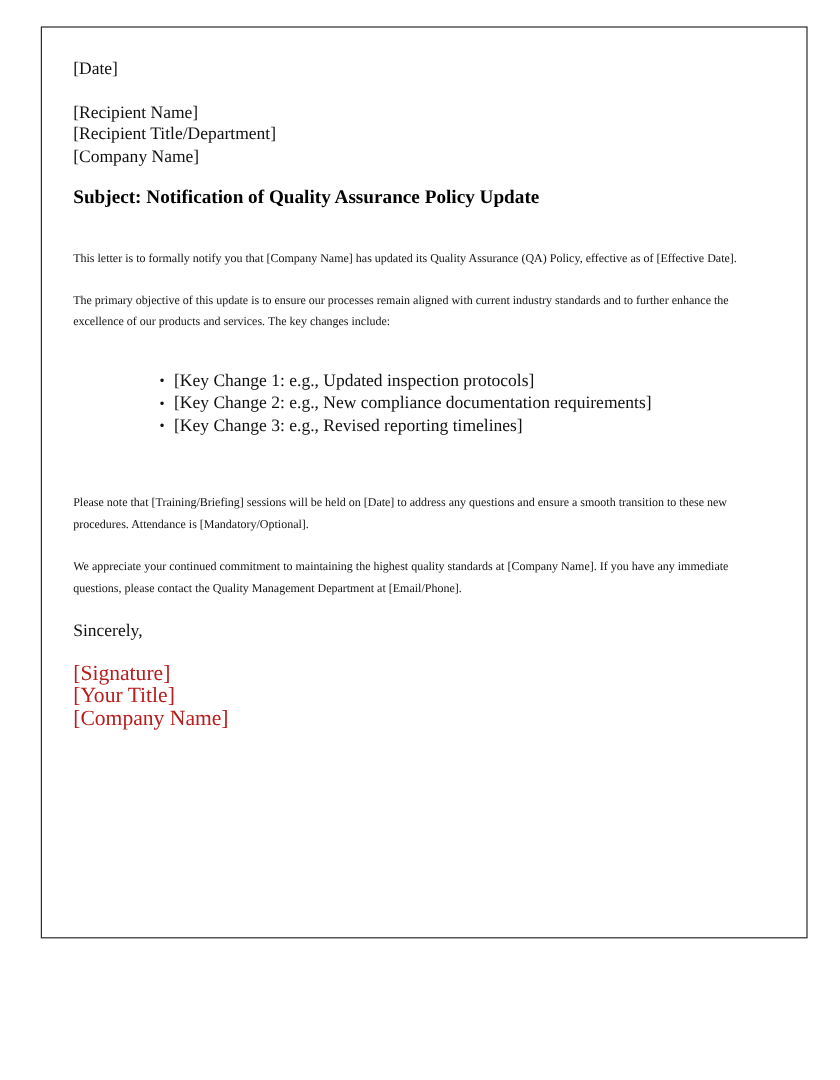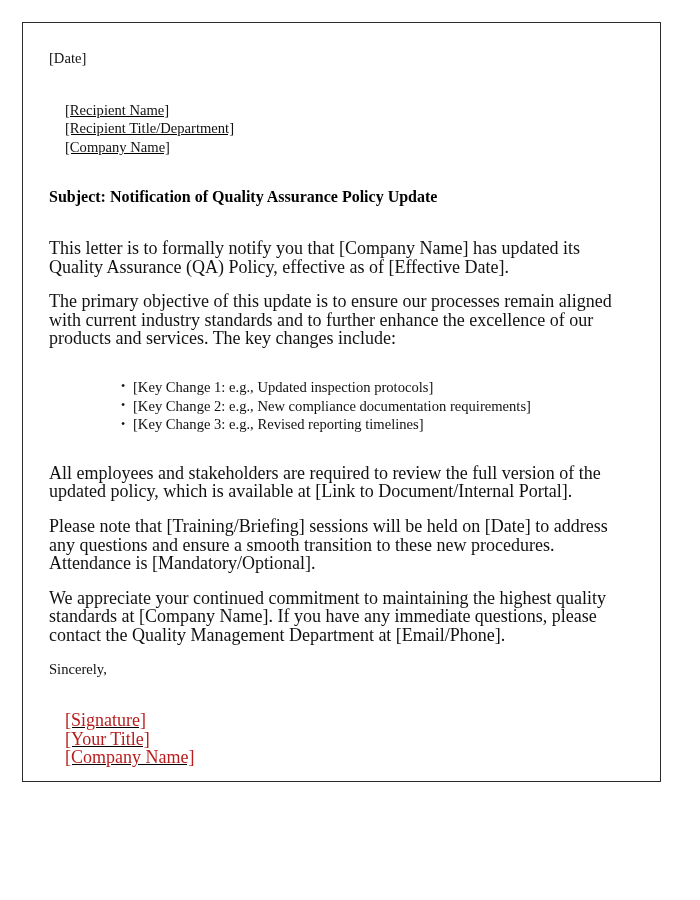--- a/index.html
+++ b/index.html
@@ -10,21 +10,21 @@
   body {
     width: 700px;
     height: 900px;
     font-family: "Liberation Serif", "DejaVu Serif", serif;
     color: #000000;
     overflow: hidden;
   }
 
   .page {
     position: absolute;
-    left: 22px;
+    left: 34px;
     top: 22px;
     width: 639px;
     height: 760px;
     border: 1px solid #2b2b2b;
     box-sizing: border-box;
     background: #ffffff;
   }
 
   .letter {
     padding: 26px 34px 0 26px;
@@ -32,31 +32,30 @@
   }
 
   .line {
     font-size: 14.6px;
     line-height: 18.6px;
     color: #111111;
     white-space: pre-wrap;
   }
 
   .para {
-    font-size: 18px;
+    font-size: 10px;
     line-height: 18.6px;
     color: #111111;
     margin: 0;
     text-align: left;
     max-width: 578px;
   }
 
   .block {
-    margin: 16px;
-    text-decoration: underline;
+    margin: 0;
   }
 
   
   .gap-date      { height: 17px; }
   .gap-recipient { height: 16px; }
   .gap-subject   { height: 16px; }
   .gap-salute    { height: 16px; }
   .gap-p1        { height: 16px; }
   .gap-p2        { height: 14px; }
   .gap-list      { height: 14px; }
@@ -133,21 +132,20 @@
     <div class="gap-p2"></div>
 
     <ul class="bullets">
       <li>[Key Change 1: e.g., Updated inspection protocols]</li>
       <li>[Key Change 2: e.g., New compliance documentation requirements]</li>
       <li>[Key Change 3: e.g., Revised reporting timelines]</li>
     </ul>
 
     <div class="gap-list"></div>
 
-    <p class="para">All employees and stakeholders are required to review the full version of the updated policy, which is available at [Link to Document/Internal Portal].</p>
 
     <div class="gap-p3"></div>
 
     <p class="para">Please note that [Training/Briefing] sessions will be held on [Date] to address any questions and ensure a smooth transition to these new procedures. Attendance is [Mandatory/Optional].</p>
 
     <div class="gap-p4"></div>
 
     <p class="para">We appreciate your continued commitment to maintaining the highest quality standards at [Company Name]. If you have any immediate questions, please contact the Quality Management Department at [Email/Phone].</p>
 
     <div class="gap-p5"></div>

